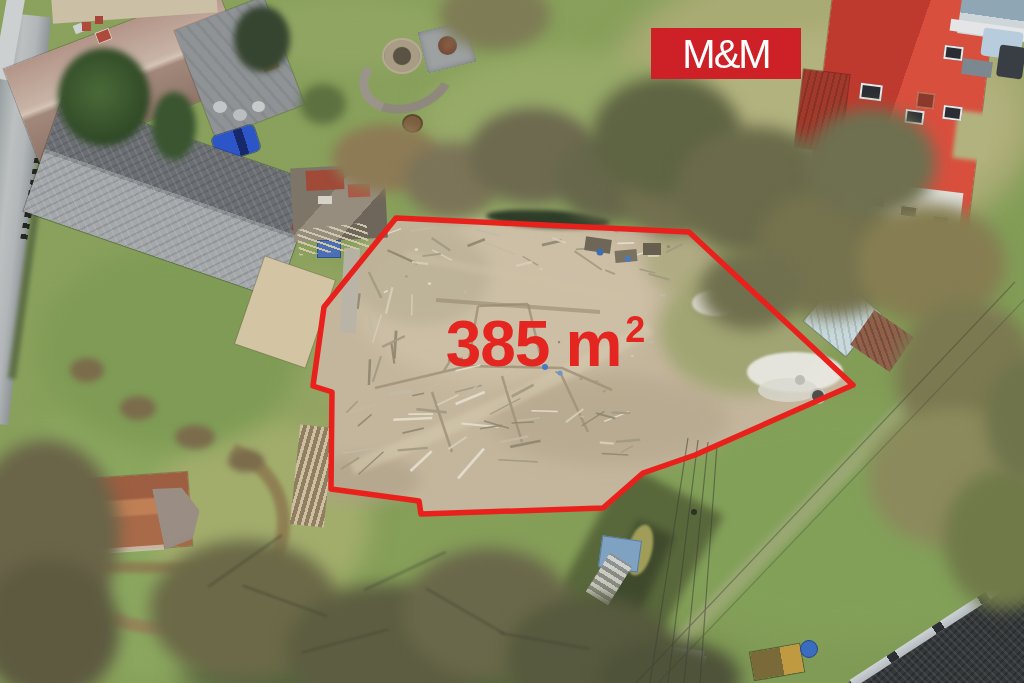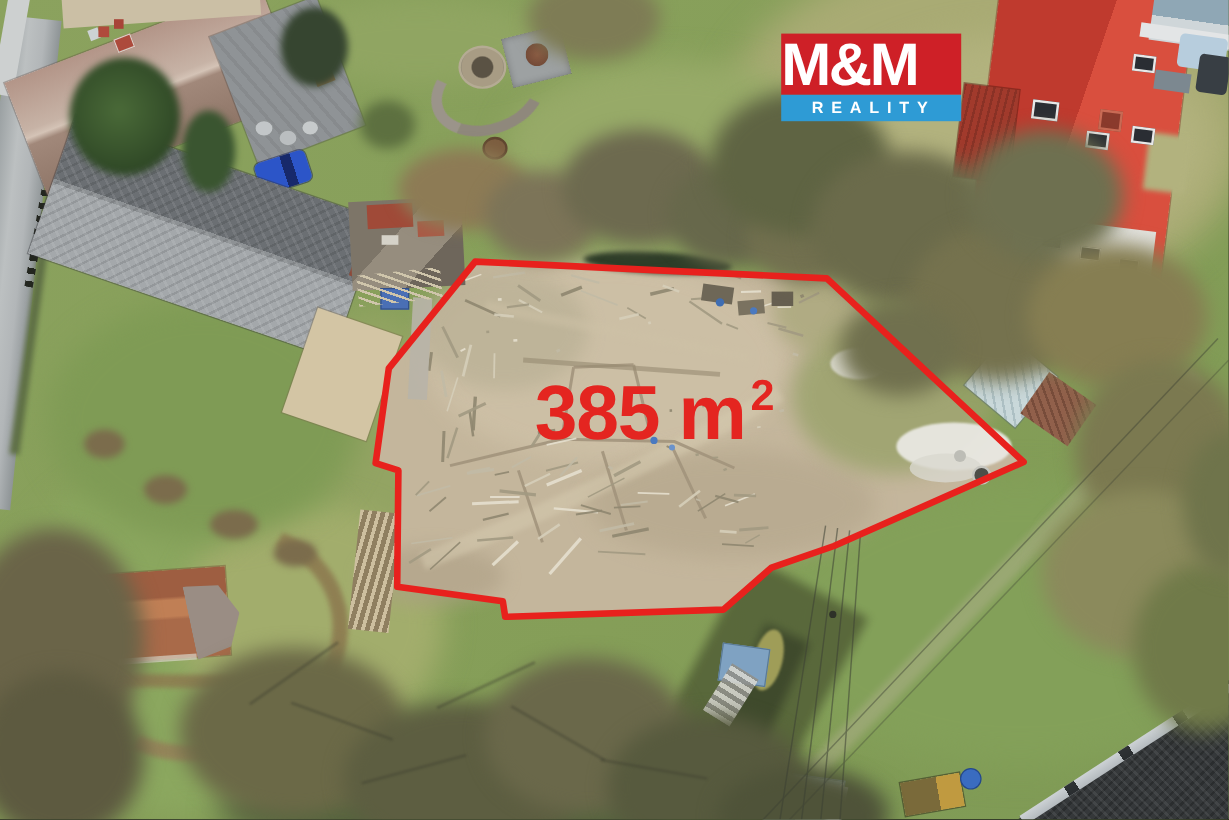--- a/index.html
+++ b/index.html
@@ -7,22 +7,22 @@
          background:linear-gradient(135deg,#8ba25e 0%,#859e58 60%,#7e9a55 100%);
          font-family:"Liberation Sans",sans-serif}
   .abs{position:absolute}
   .veg{position:absolute;border-radius:50%}
   svg{position:absolute;left:0;top:0}
   #area-label{position:absolute;left:415px;top:312px;width:260px;text-align:center;
               font-weight:bold;font-size:64px;line-height:1;letter-spacing:-1px;z-index:60}
   #area-label .unit{margin-left:16px}
   #area-label sup{font-size:36px;position:relative;top:-24px;vertical-align:baseline;margin-left:4px}
   #logo{position:absolute;left:651px;top:28px;width:150px;z-index:60}
-  #logo .logo-top{height:51px;line-height:52px;text-align:left;color:#fff;
-                  font-weight:bold;font-size:50px;letter-spacing:-2px}
+  #logo .logo-top{height:51px;line-height:52px;text-align:center;color:#fff;
+                  font-weight:normal;font-size:40px;letter-spacing:-2px}
   #logo .logo-bottom{height:22px;line-height:22px;text-align:center;color:#fff;
                   font-weight:bold;font-size:13.5px;letter-spacing:6.5px;padding-left:4px;box-sizing:border-box}
 </style>
 </head>
 <body>
 
 <div id="stage">
 
   <div class="veg" style="left:600px;top:-40px;width:440px;height:300px;background:#a9ab74;filter:blur(14px)"></div>
   <div class="veg" style="left:690px;top:30px;width:320px;height:180px;background:#b2b27e;filter:blur(14px)"></div>
@@ -303,20 +303,19 @@
       <line x1="717" y1="445" x2="700" y2="683"></line>
       <line x1="1015" y1="282" x2="636" y2="683" opacity=".8"></line>
       <line x1="1024" y1="300" x2="658" y2="683" opacity=".6"></line>
     </g>
     <circle cx="694" cy="512" r="3" fill="#2e3128"></circle>
     <polygon fill="none" stroke-linejoin="round" stroke-linecap="round" points="396,218 689,232 853,385 695,455 643,473 603,508 421,514 419,501 331,489 332,392 313,386 324,307" stroke="#e8211d" stroke-width="5.5"></polygon>
   </svg>
 
   <div id="logo">
     <div class="logo-top" style="background-color: rgb(206, 32, 39); color: rgb(255, 255, 255);">M&amp;M</div>
-    <div class="logo-bottom" style="background-color: rgb(46, 155, 213); color: rgb(255, 255, 255);">REALITY</div>
   </div>
 
   <div id="area-label" style="color: rgb(228, 37, 32);">
     <span>385</span><span class="unit">m</span><sup>2</sup>
   </div>
 
 </div>
 
 </body></html>

